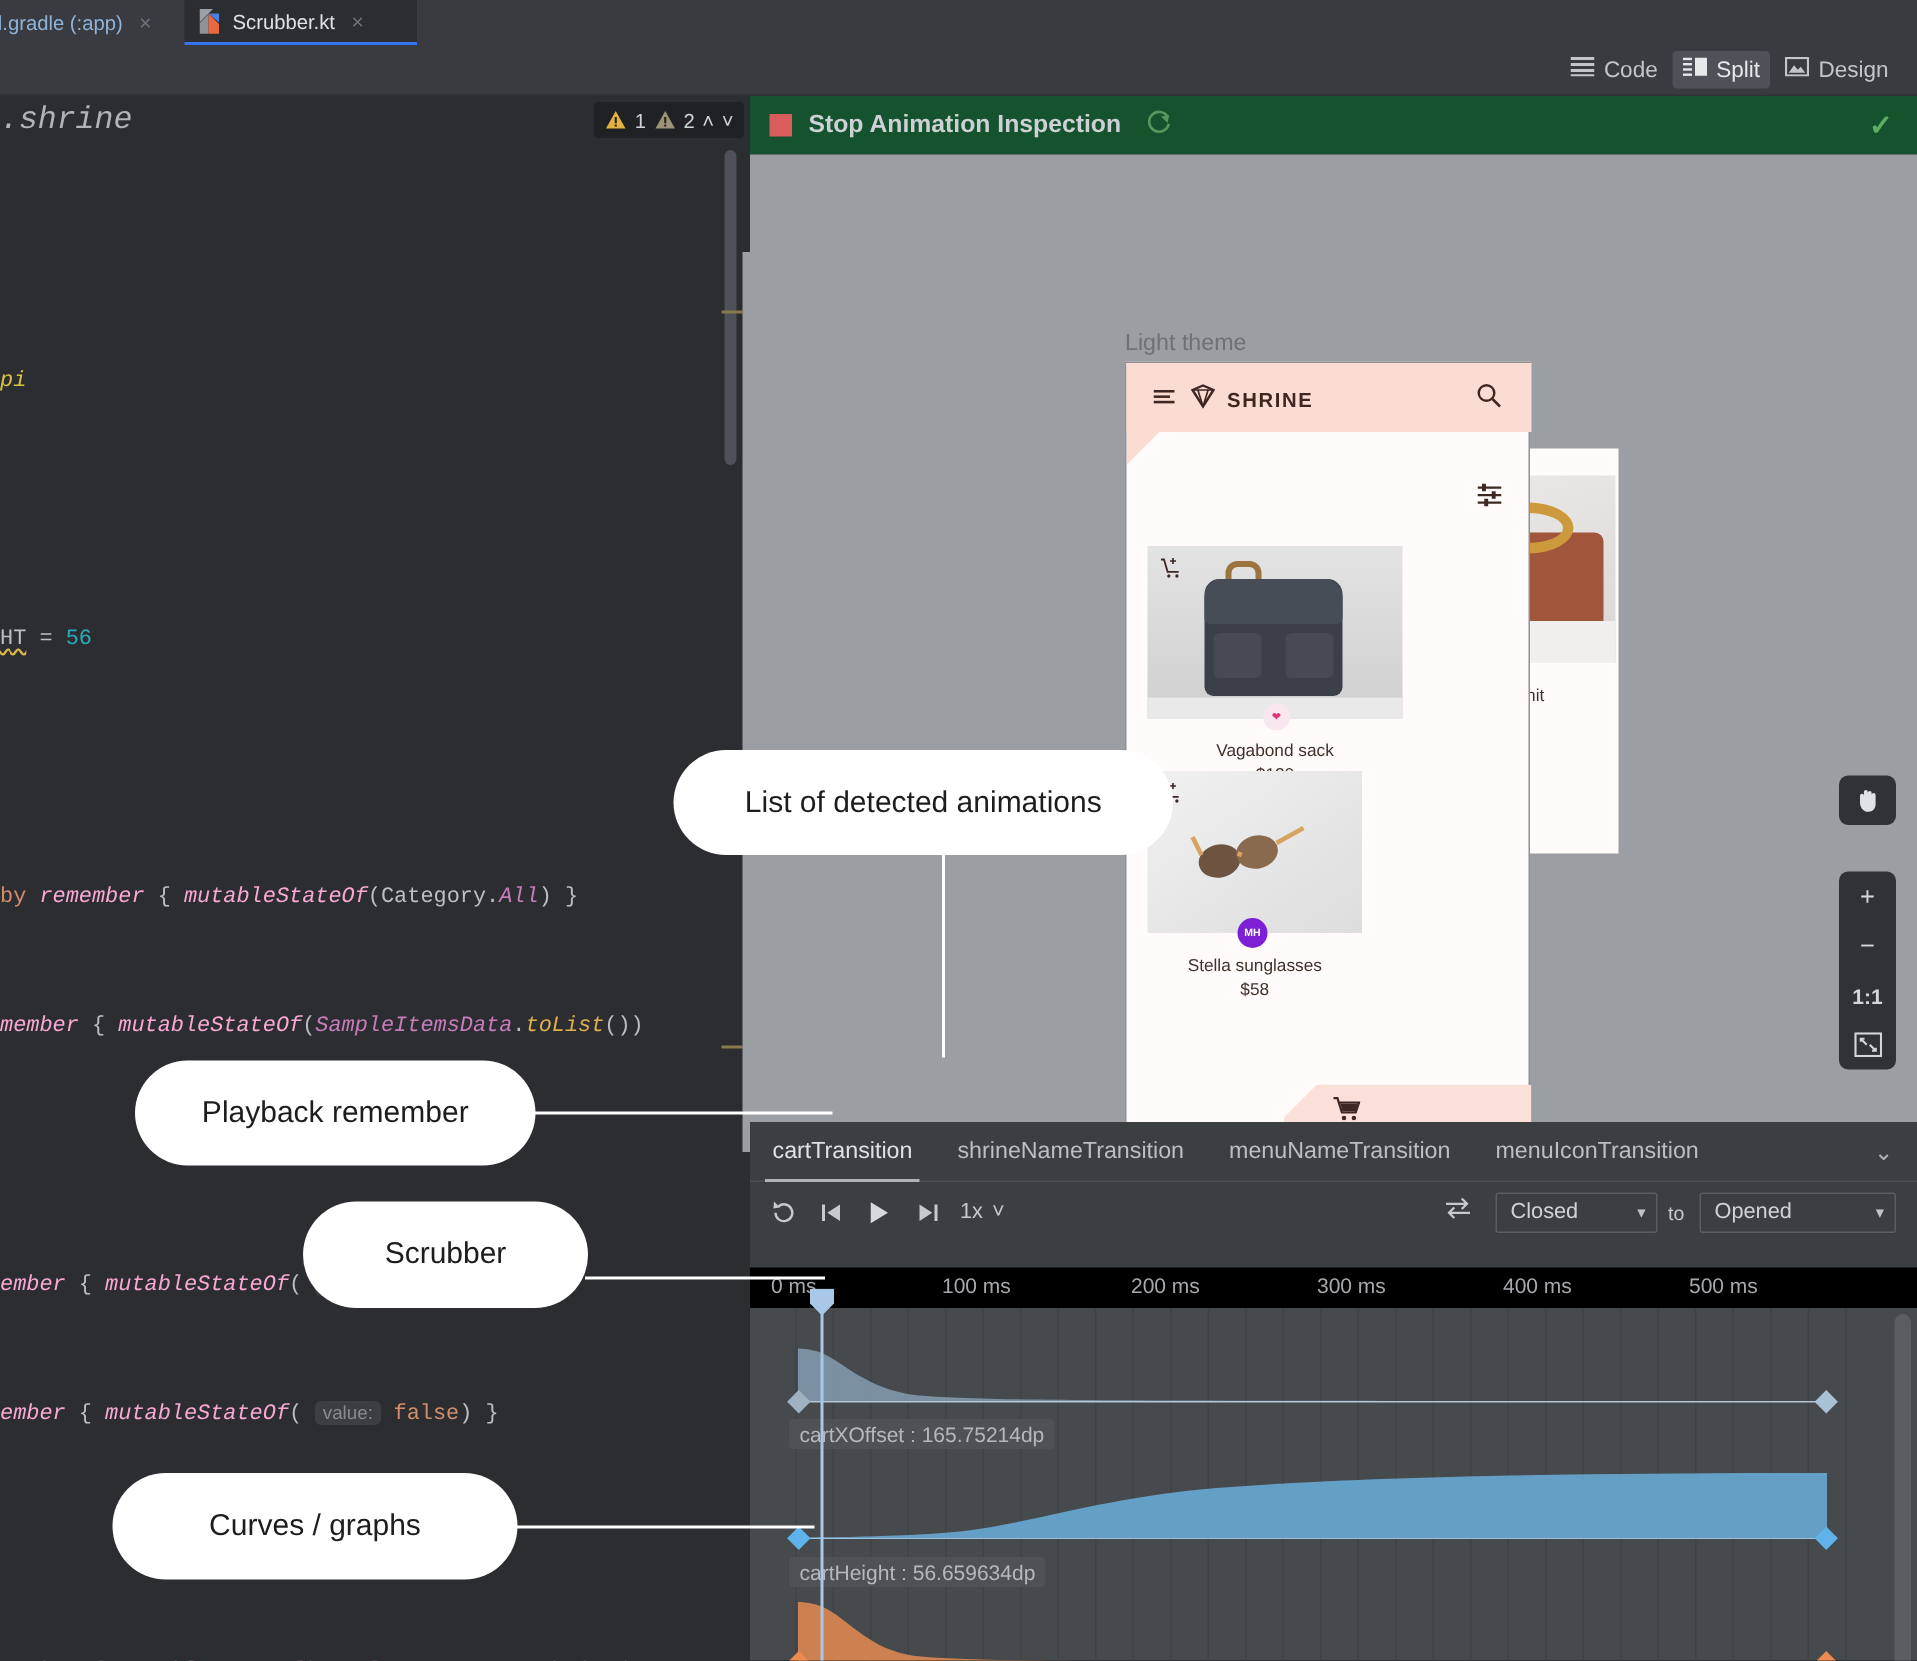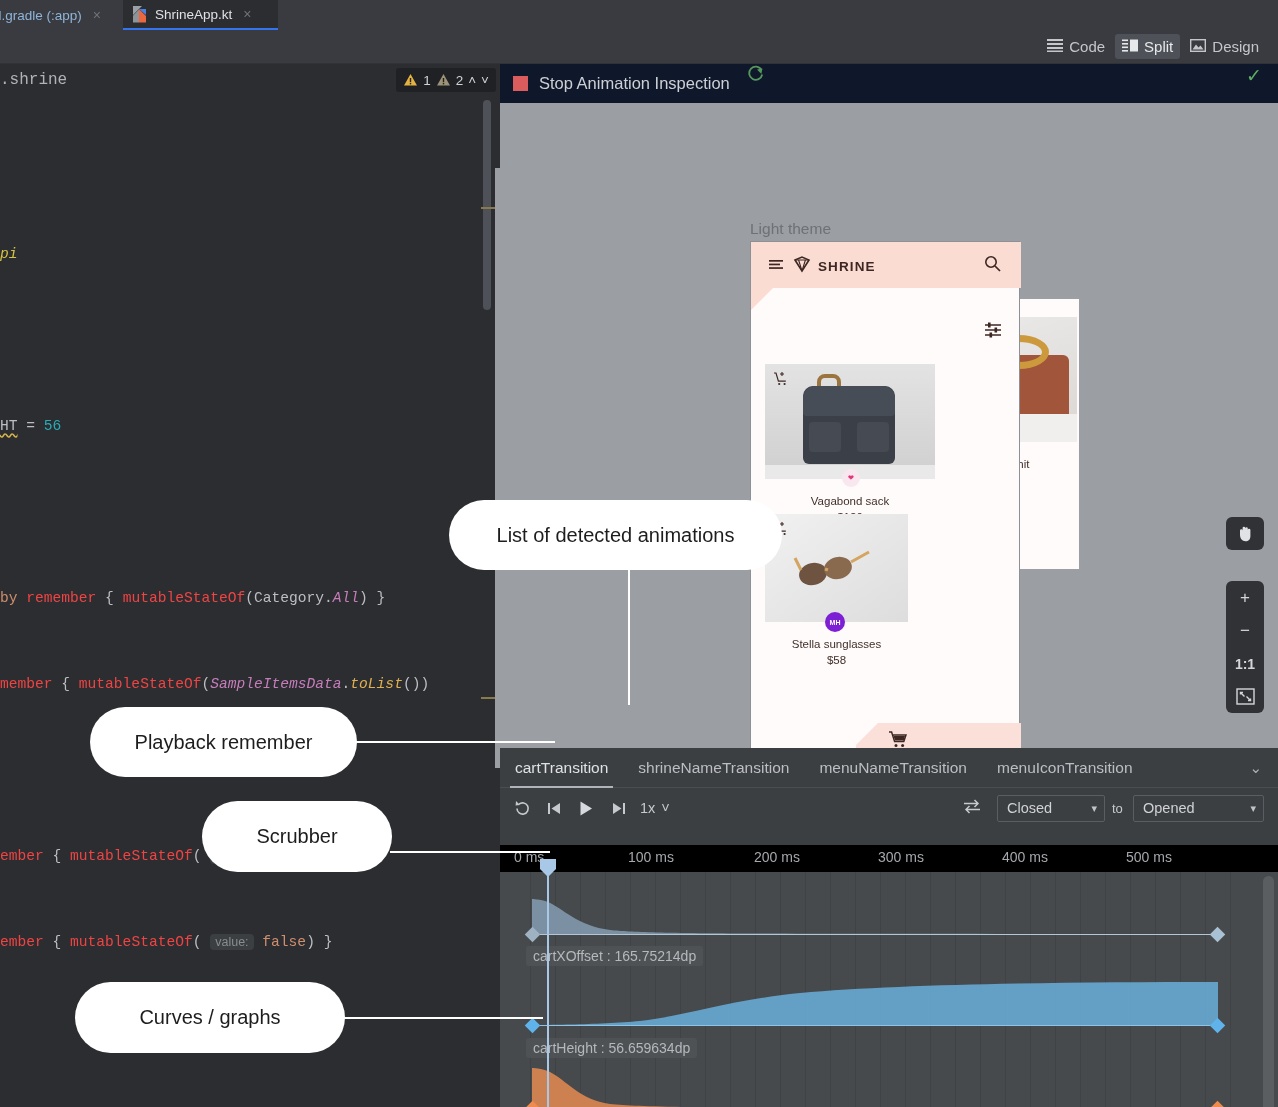--- a/index.html
+++ b/index.html
@@ -46,60 +46,60 @@
 
   
   .editor {
     position: absolute; top: 64px; left: 0; width: 500px; height: 1043px;
     background: #2b2d30; overflow: hidden;
   }
   .editor-head {
     position: absolute; top: 0; left: 0; width: 500px; height: 32px;
     background: #2b2d30; display: flex; align-items: center;
   }
-  .breadcrumb { font-family: "Liberation Mono", monospace; font-size: 16px; color: #b0b3b8; padding-left: 0px;}
+  .breadcrumb { font-family: "Liberation Mono", monospace; font-size: 21px; color: #b0b3b8; padding-left: 0px; font-style: italic;}
   .inspections {
     position: absolute; right: 4px; top: 4px; height: 24px;
     display: flex; align-items: center; gap: 5px;
     background: #1f2124; border-radius: 3px; padding: 0 7px;
     font-size: 13.5px; color: #cfd2d6;
   }
   .code {
     position: absolute; top: 32px; left: 0; width: 482px;
     font-family: "Liberation Mono", monospace;
     font-size: 14.6px; line-height: 28.7px; white-space: pre;
     color: #bcbec4;
   }
   .code .ln { height: 28.7px; }
   .kw { color: #cf8e6d; }
   .num { color: #2aacb8; }
   .fn { color: #e0b050; font-style: italic; }
   .cls { color: #c77dbb; font-style: italic; }
-  .id { color: #ef4444; }
+  .id { color: #f9a8d4; font-style: italic; }
   .hint {
     background: #3c3f41; color: #888b8f; border-radius: 4px;
     padding: 1px 5px; font-size: 12.5px; font-family: "Liberation Sans", sans-serif;
   }
   .wavy { text-decoration: underline; text-decoration-style: wavy;
           text-decoration-color: #d9b54a; text-underline-offset: 3px; }
   .ed-scroll {
     position: absolute; left: 483px; top: 36px; width: 8px; height: 210px;
     background: #4e5157; border-radius: 4px;
   }
   .ed-mark { position: absolute; left: 481px; width: 14px; height: 2px; background: #8a7a4b; }
   .ed-grey-bar { position:absolute; left: 495px; top: 104px; width: 5px; height: 600px; background:#9b9ea3;}
 
   
   .rightpane {
     position: absolute; top: 64px; left: 500px; width: 778px; height: 1043px;
     background: #2b2d30;
   }
   .prevtoolbar {
     position: absolute; top:0; left:0; width: 778px; height: 39px;
-    display: flex; background: #0f172a;
+    display: flex; align-items: center; background: #14532d; font-weight: bold;
   }
   .stopbtn { display:flex; align-items:center; gap:11px; margin-left: 13px; }
   .stopsq { width: 15px; height: 15px; background: #db5c5c; }
   .stoplabel { font-size: 16.5px; color: #cdd0d4; }
   .refresh { margin-left: 16px; color: #57965c; font-size: 18px; }
   .checkok { position: absolute; right: 16px; color: #5fad65; font-size: 19px; }
 
   .previewarea {
     position: absolute; top: 39px; left: 0; width: 778px; height: 645px;
     background: #9b9ea3; overflow: hidden;
@@ -231,21 +231,21 @@
     </div>
     <div class="tab active">
       <span class="ktIcon">
         <svg width="15" height="17" viewBox="0 0 15 17">
           <path d="M0 0 h9 L0 9 Z" fill="#9aa0a6"></path>
           <path d="M0 9.5 L6 3.5 L6 16.5 L0 16.5 Z" fill="#8d9399"></path>
           <path d="M6 3 L13 10 L13 16.5 L6 16.5 Z" fill="#e9683f"></path>
           <path d="M6 3 L13 3 L13 9 Z" fill="#4b7fe0"></path>
         </svg>
       </span>
-      <span>ShrineApp.kt</span>
+      <span>Scrubber.kt</span>
       <span class="tclose">×</span>
     </div>
   </div>
 
   <div class="modebar">
     <div class="modebtn">
       <span>
         <svg width="16" height="13" viewBox="0 0 16 13">
           <rect x="0" y="0" width="16" height="2" fill="#c4c6ca"></rect>
           <rect x="0" y="4" width="16" height="2" fill="#c4c6ca"></rect>

